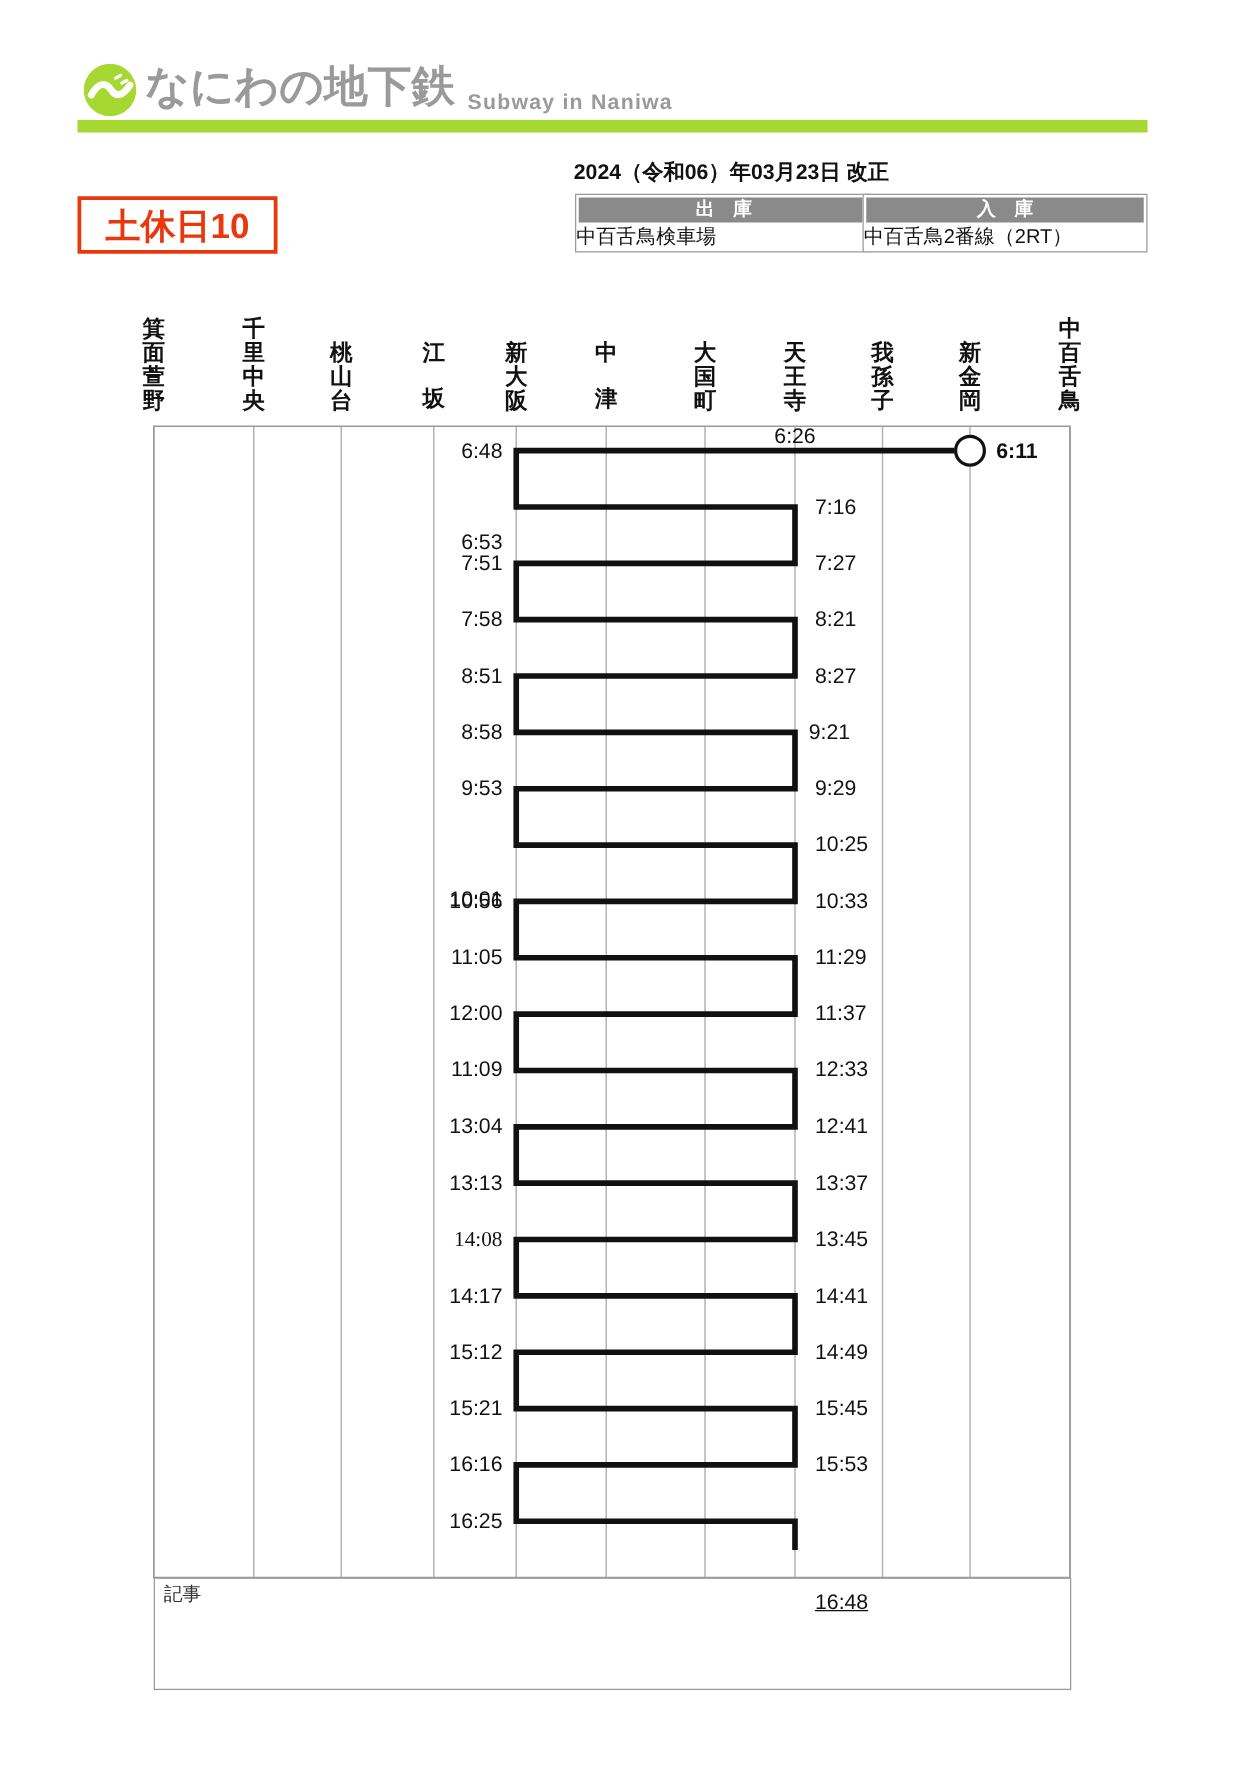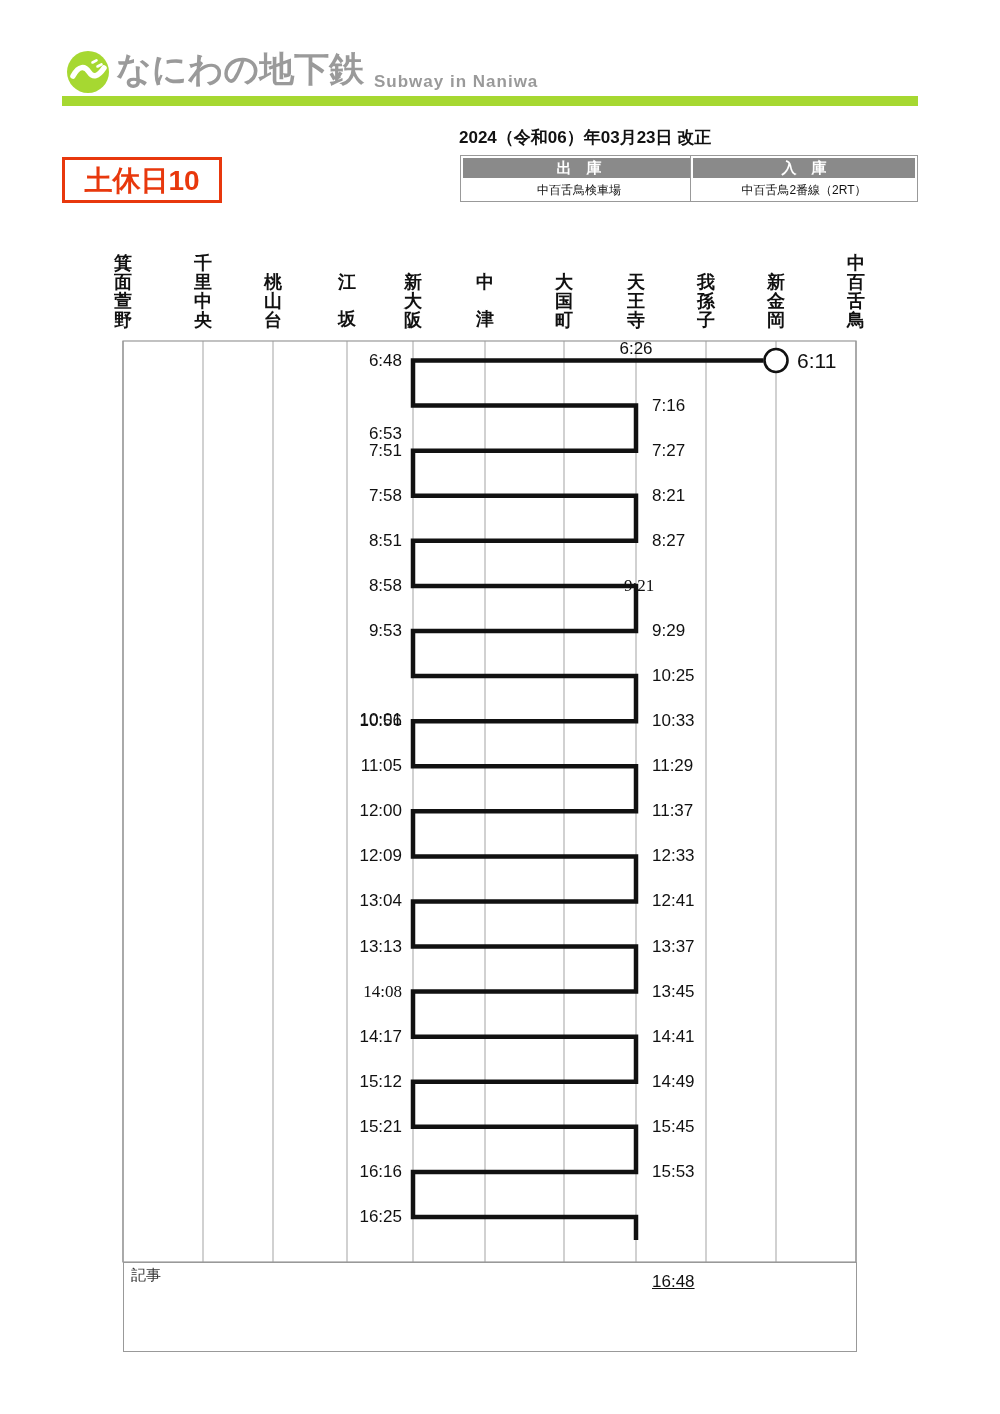--- a/index.html
+++ b/index.html
@@ -13,26 +13,26 @@
   .logo-sub{left:374px;top:72px;font-size:17px;font-weight:bold;letter-spacing:1px;white-space:nowrap;}
   .green-bar{left:62px;top:96px;width:856px;height:10px;}
   .doc-title{left:238px;top:114px;font-size:26px;font-weight:bold;white-space:nowrap;}
   .doc-date{left:459px;top:126px;font-size:17px;font-weight:600;white-space:nowrap;}
   .duty-badge{left:62px;top:157px;width:160px;height:46px;box-sizing:border-box;
     text-align:center;line-height:42px;font-size:28px;font-weight:bold;}
 
   .depot-box{box-sizing:border-box;border:1px solid #999;background:#fff;}
   .depot-head{margin:2px;height:20px;line-height:20px;text-align:center;color:#fff;
     font-size:15px;font-weight:bold;}
-  .depot-val{height:21px;line-height:20px;text-align:center;font-size:12px;white-space:nowrap;}
+  .depot-val{height:21px;line-height:20px;text-align:left;font-size:16px;white-space:nowrap;}
 
   
   .t-left{position:absolute;width:72px;text-align:right;font-size:17px;line-height:22px;white-space:nowrap;}
   .t-right{position:absolute;width:84px;text-align:left;font-size:17px;line-height:22px;white-space:nowrap;}
-  .t-start{position:absolute;font-size:21px;font-weight:normal;line-height:22px;white-space:nowrap;}
+  .t-start{position:absolute;font-size:17px;font-weight:bold;line-height:22px;white-space:nowrap;}
   .t-pass{position:absolute;width:80px;text-align:center;font-size:17px;line-height:18px;white-space:nowrap;}
   .st-char{position:absolute;width:24px;text-align:center;font-size:18px;line-height:19px;font-weight:600;}
 
   .notes-box{left:123px;top:1262px;width:734px;height:90px;box-sizing:border-box;border:1px solid #999;}
   .notes-label{margin:3px 0 0 7px;font-size:15px;color:#333;}
 </style>
 </head>
 <body>
 
 <div class="page">
@@ -115,32 +115,32 @@
       <div class="t-left" style="left: 330px; top: 349.5px;">6:48</div>
       <div class="t-left" style="left: 330px; top: 394.58px; margin-top: 28px;">6:53</div>
       <div class="t-right" style="left: 652px; top: 394.58px;">7:16</div>
       <div class="t-left" style="left: 330px; top: 439.66px;">7:51</div>
       <div class="t-right" style="left: 652px; top: 439.66px;">7:27</div>
       <div class="t-left" style="left: 330px; top: 484.74px;">7:58</div>
       <div class="t-right" style="left: 652px; top: 484.74px;">8:21</div>
       <div class="t-left" style="left: 330px; top: 529.82px;">8:51</div>
       <div class="t-right" style="left: 652px; top: 529.82px;">8:27</div>
       <div class="t-left" style="left: 330px; top: 574.9px;">8:58</div>
-      <div class="t-right" style="left: 624px; top: 574.9px; font-family: Liberation Serif, serif;">9:21</div>
+      <div class="t-right" style="left: 647px; top: 574.9px;">9:21</div>
       <div class="t-left" style="left: 330px; top: 619.98px;">9:53</div>
       <div class="t-right" style="left: 652px; top: 619.98px;">9:29</div>
       <div class="t-left" style="left: 330px; top: 665.06px; margin-top: 44px;">10:01</div>
       <div class="t-right" style="left: 652px; top: 665.06px;">10:25</div>
       <div class="t-left" style="left: 330px; top: 710.14px;">10:56</div>
       <div class="t-right" style="left: 652px; top: 710.14px;">10:33</div>
       <div class="t-left" style="left: 330px; top: 755.22px;">11:05</div>
       <div class="t-right" style="left: 652px; top: 755.22px;">11:29</div>
       <div class="t-left" style="left: 330px; top: 800.3px;">12:00</div>
       <div class="t-right" style="left: 652px; top: 800.3px;">11:37</div>
-      <div class="t-left" style="left: 330px; top: 845.38px;">12:09</div>
+      <div class="t-left" style="left: 330px; top: 845.38px;">11:09</div>
       <div class="t-right" style="left: 652px; top: 845.38px;">12:33</div>
       <div class="t-left" style="left: 330px; top: 890.46px;">13:04</div>
       <div class="t-right" style="left: 652px; top: 890.46px;">12:41</div>
       <div class="t-left" style="left: 330px; top: 935.54px;">13:13</div>
       <div class="t-right" style="left: 652px; top: 935.54px;">13:37</div>
       <div class="t-left" style="left: 330px; top: 980.62px; font-family: Liberation Serif, serif;">14:08</div>
       <div class="t-right" style="left: 652px; top: 980.62px;">13:45</div>
       <div class="t-left" style="left: 330px; top: 1025.7px;">14:17</div>
       <div class="t-right" style="left: 652px; top: 1025.7px;">14:41</div>
       <div class="t-left" style="left: 330px; top: 1070.78px;">15:12</div>

